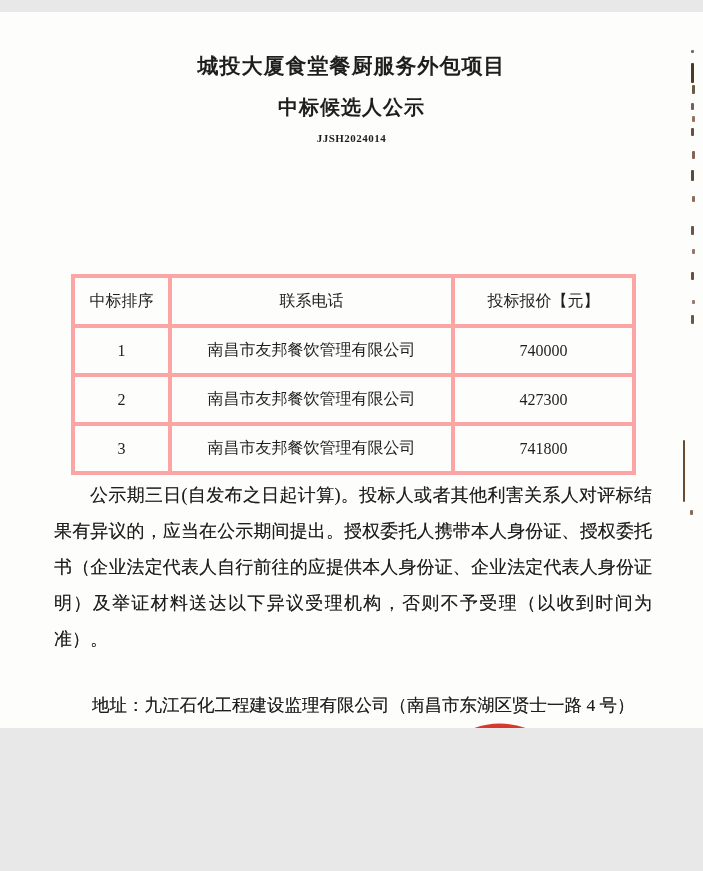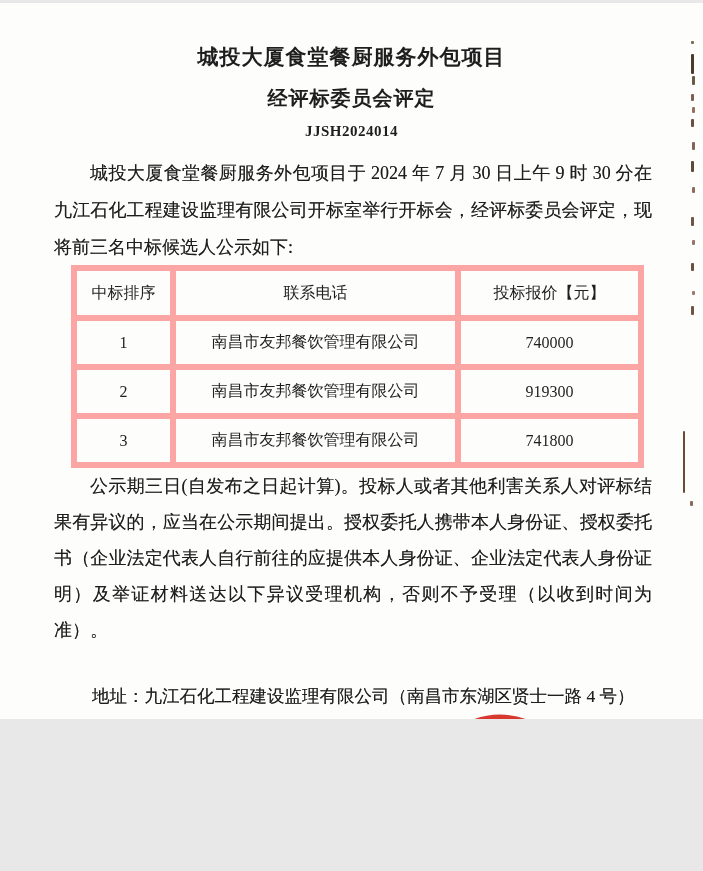--- a/index.html
+++ b/index.html
@@ -1,38 +1,38 @@
 <!DOCTYPE html>
 <html><head>
 <meta charset="utf-8">
 <style>
   html,body { margin:0; padding:0; background:#e8e8e8; }
   .page {
-    position:relative; width:703px; height:716px; margin:3px auto;
+    position:relative; width:703px; height:716px; margin:12px auto;
     background:#fdfdfc; overflow:hidden;
     font-family:"Liberation Serif","DejaVu Serif",serif;
     color:#1e1e1e;
   }
   .centered { position:absolute; left:0; width:100%; text-align:center; }
   .title1 { top:40px; font-size:21px; font-weight:bold; letter-spacing:1px; }
   .title2 { top:82px; font-size:20px; font-weight:bold; letter-spacing:1px; }
-  .code   { top:120px; font-size:15px; font-weight:bold; letter-spacing:0.5px; }
+  .code   { top:120px; font-size:11px; font-weight:bold; letter-spacing:0.5px; }
   .para {
     position:absolute; left:54px; width:598px; margin:0;
     font-size:18px; text-align:justify; text-indent:2em;
     text-shadow:0 0 0.5px rgba(30,30,30,0.6);
   }
   .intro  { top:152px; line-height:37px; }
   .notice { top:465px; line-height:36px; }
   .bid-table {
     position:absolute; left:71px; top:262px; width:549px;
     border-collapse:collapse; table-layout:fixed; font-size:16px;
   }
   .bid-table th, .bid-table td {
-    border:6px solid #fca5a5; text-align:center; vertical-align:middle;
+    border:4px solid #fca5a5; text-align:center; vertical-align:middle;
     font-weight:normal; padding:0; overflow:hidden;
   }
   .bid-table thead tr { height:50px; }
   .bid-table tbody tr { height:49px; }
   .c1 { width:93px; } .c2 { width:279px; } .c3 { width:177px; }
   .contact-line { position:absolute; left:92px; font-size:17.5px; text-shadow:0 0 0.5px rgba(30,30,30,0.6); }
   .agency  { top:621px; }
   .address { top:681px; }
   .phone   { top:693px; }
   .bidder-line { position:absolute; left:323px; top:772px; font-size:17.5px; text-shadow:0 0 0.5px rgba(30,30,30,0.6); }
@@ -44,43 +44,42 @@
   .seal-company { font-family:"Liberation Sans","DejaVu Sans",sans-serif; font-weight:bold; font-size:15px; }
   .seal-serial  { font-family:"DejaVu Sans","Liberation Sans",sans-serif; font-weight:bold; font-size:7.5px; letter-spacing:0.5px; }
   .artifact { position:absolute; width:3px; border-radius:1px; }
 </style>
 </head>
 <body>
 
 <div class="page">
 
   <div class="centered title1">城投大厦食堂餐厨服务外包项目</div>
-  <div class="centered title2">经评标委员会评定</div>
+  <div class="centered title2">中标候选人公示</div>
   <div class="centered code">JJSH2024014</div>
 
-  <p class="para intro">城投大厦食堂餐厨服务外包项目于 2024 年 7 月 30 日上午 9 时 30 分在九江石化工程建设监理有限公司开标室举行开标会，经评标委员会评定，现将前三名中标候选人公示如下:</p>
 
   <table class="bid-table">
     <thead>
       <tr>
         <th class="c1">中标排序</th>
         <th class="c2">联系电话</th>
         <th class="c3">投标报价【元】</th>
       </tr>
     </thead>
     <tbody>
       <tr>
         <td>1</td>
         <td>南昌市友邦餐饮管理有限公司</td>
         <td>740000</td>
       </tr>
       <tr>
         <td>2</td>
         <td>南昌市友邦餐饮管理有限公司</td>
-        <td>919300</td>
+        <td>427300</td>
       </tr>
       <tr>
         <td>3</td>
         <td>南昌市友邦餐饮管理有限公司</td>
         <td>741800</td>
       </tr>
     </tbody>
   </table>
 
   <p class="para notice">公示期三日(自发布之日起计算)。投标人或者其他利害关系人对评标结果有异议的，应当在公示期间提出。授权委托人携带本人身份证、授权委托书（企业法定代表人自行前往的应提供本人身份证、企业法定代表人身份证明）及举证材料送达以下异议受理机构，否则不予受理（以收到时间为准）。</p>

